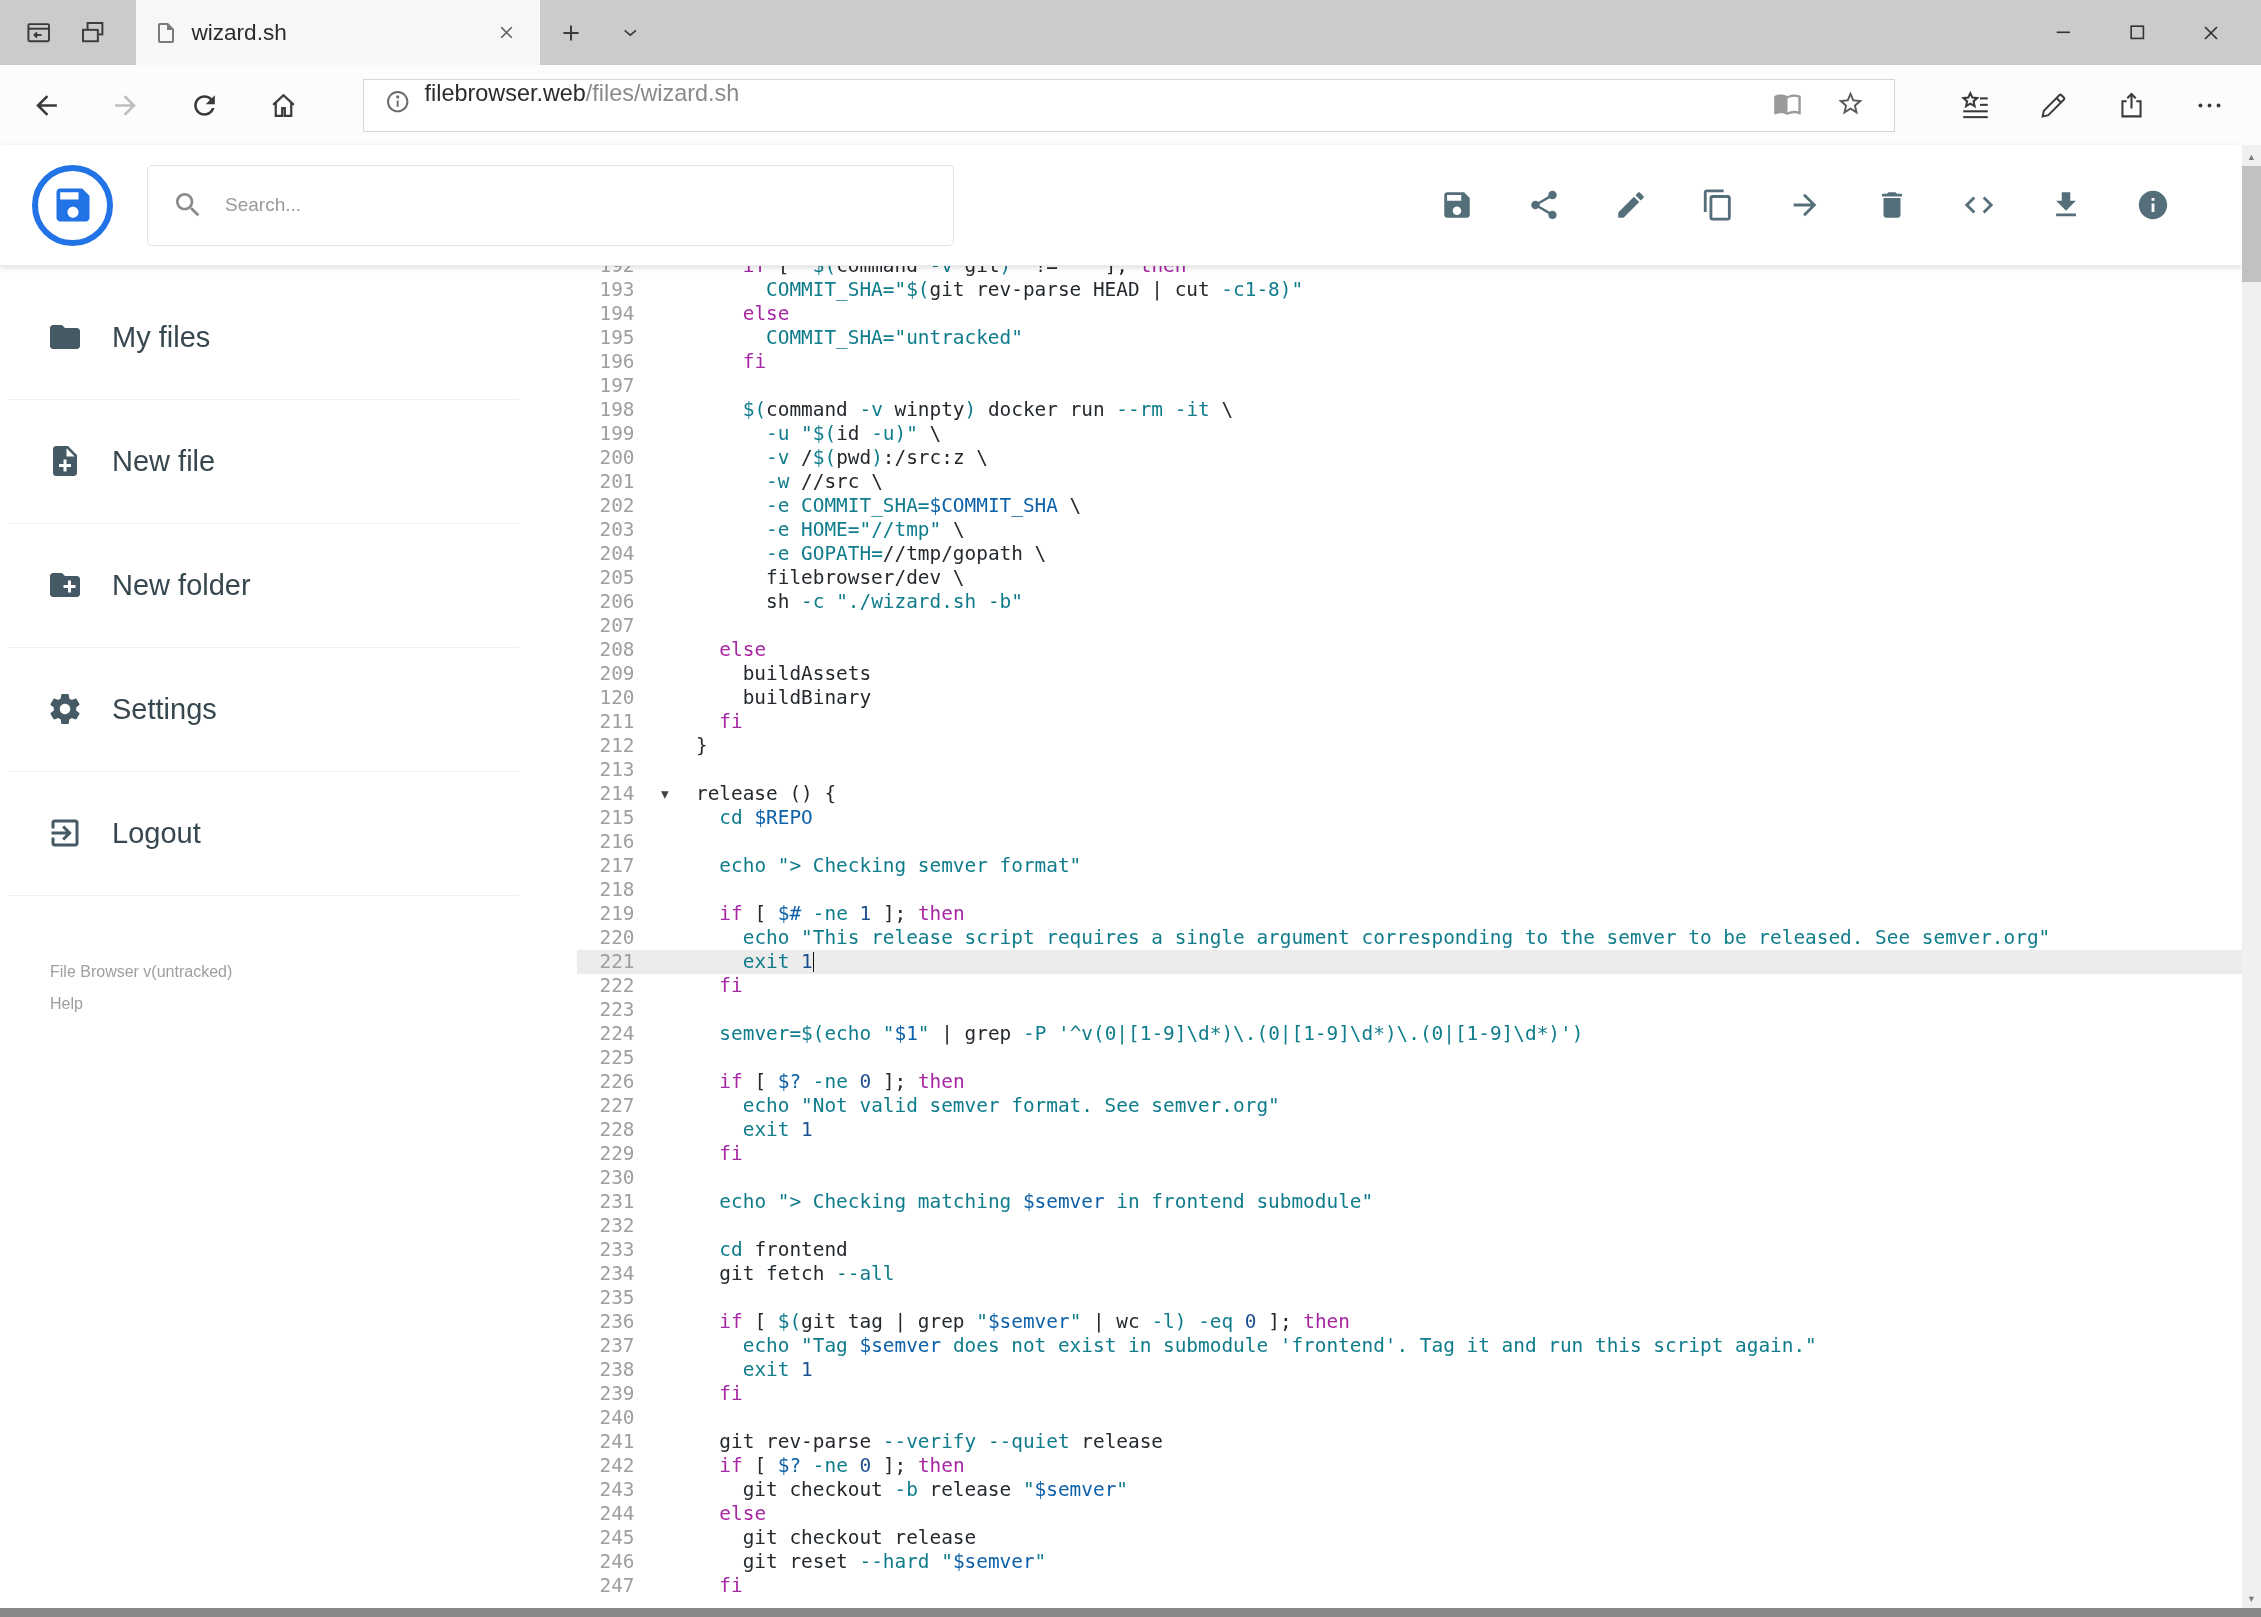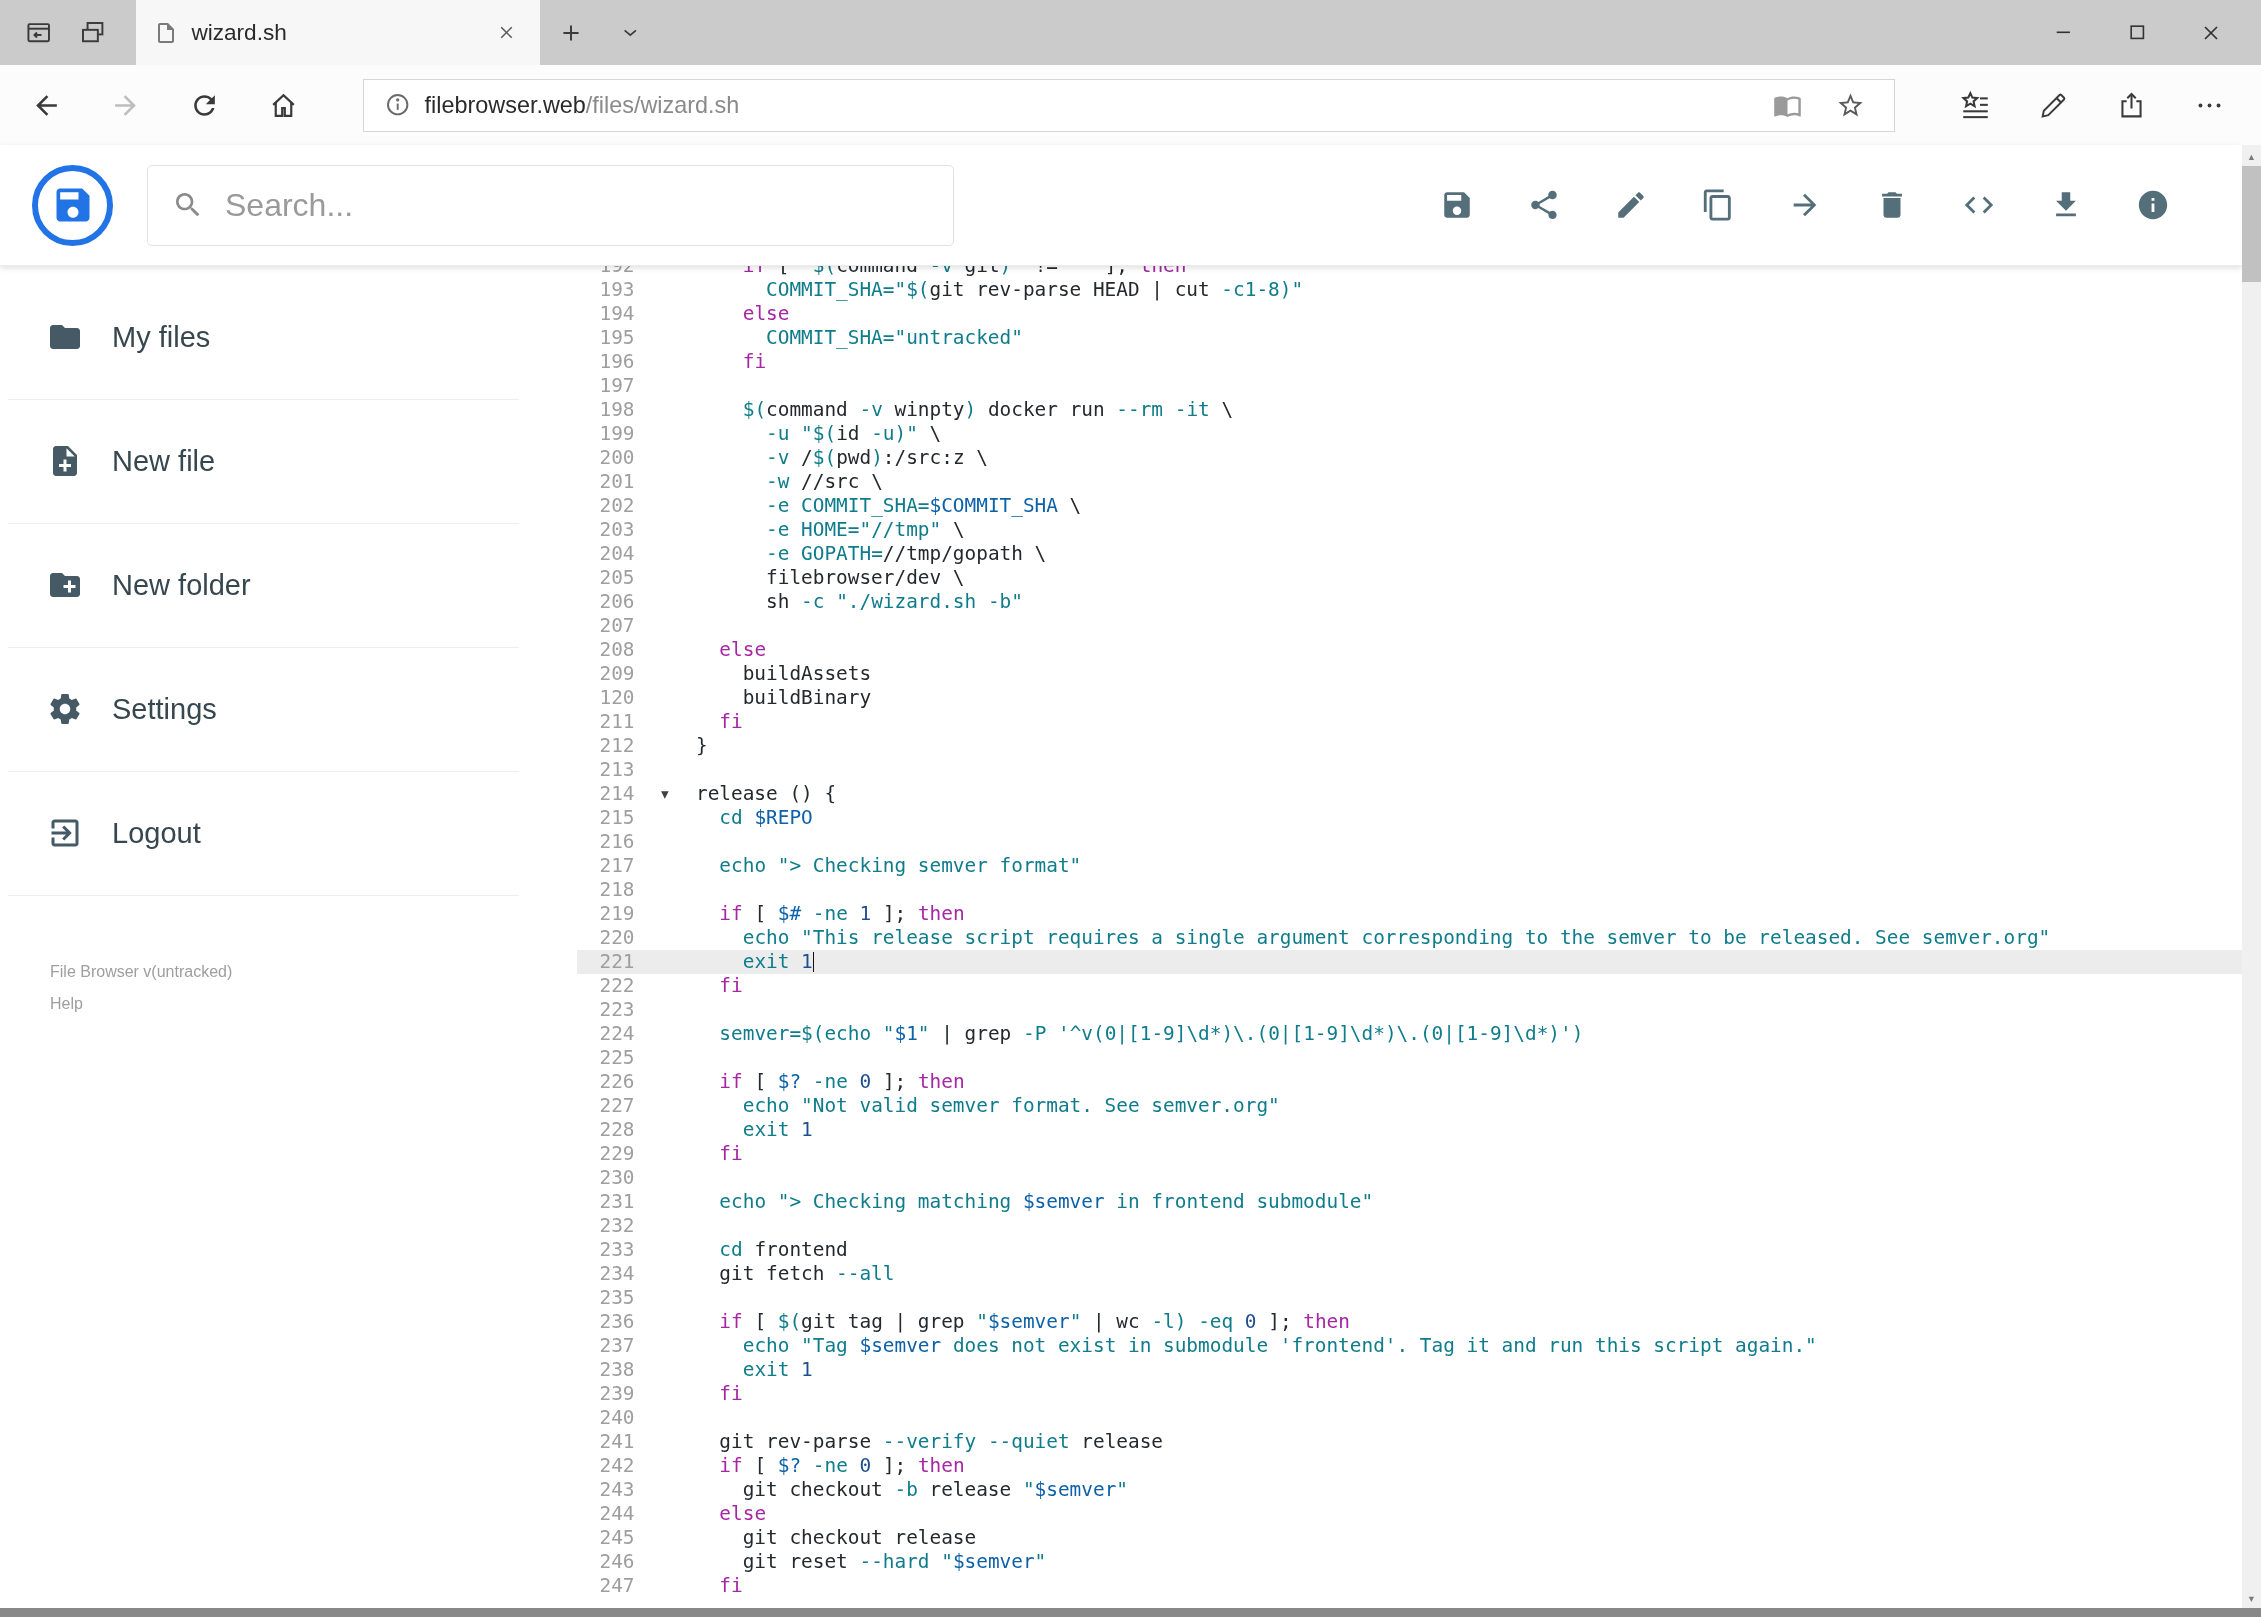--- a/index.html
+++ b/index.html
@@ -15,35 +15,35 @@
   .tab-title{flex:1;font-size:22.6px;color:#2b2b2b;white-space:nowrap;overflow:hidden}
   .tab-close{width:32px;height:32px;display:grid;place-items:center}
   .newtab-btn{width:61px;display:grid;place-items:center;color:#3a3a3a}
   .chev-btn{width:57px;display:grid;place-items:center;color:#3a3a3a}
   .win-controls{margin-left:auto;display:flex;padding-right:13px}
   .win-controls button{width:74px;height:65px;display:grid;place-items:center;color:#333}
 
   
   .navbar{height:81px;background:#fcfcfc;border-bottom:0.8px solid #e3e3e3;display:flex;align-items:center;padding:0 6.5px}
   .nav-btn{width:79px;height:100%;display:grid;place-items:center}
-  .addressbar{margin-left:40px;width:1532px;height:53px;background:#ffffff;border:1.6px solid #d6d6d6;display:flex;align-items:center;padding:0 11.3px}
+  .addressbar{margin-left:40px;width:1532px;height:53px;background:#ffffff;border:1.6px solid #d6d6d6;display:flex;padding:0 11.3px}
   .ab-info{width:45px;height:45px;display:grid;place-items:center}
   .url{font-size:23.4px;margin-left:4.8px;white-space:nowrap}
   .url-domain{color:#2b2b2b}
   .url-path{color:#8a8a8a}
   .ab-right{margin-left:auto;display:flex}
   .ab-right button{width:63px;height:48px;display:grid;place-items:center}
   .nav-right{margin-left:auto;display:flex;padding-right:6.5px}
   .nav-right button{width:78px;height:78px;display:grid;place-items:center;color:#3a3a3a}
 
   
   .appheader{position:absolute;top:145px;left:0;right:19.4px;height:121px;background:#fff;display:flex;align-items:center;border-bottom:0.8px solid #ececec;box-shadow:0 2.4px 5.7px rgba(0,0,0,.13);z-index:5}
   .logo{margin-left:32px;width:81px;height:81px;border-radius:50%;border:6.5px solid var(--accent,#2273e5);display:grid;place-items:center;color:var(--accent,#2273e5);background:#fff}
   .searchbox{margin-left:34px;width:807px;height:81px;border:1.6px solid #e2e2e2;border-radius:4.8px;background:#fff;display:flex;align-items:center;padding:0 24px;gap:21px;color:#8a8a8a}
-  .searchbox input{flex:1;border:none;outline:none;font-size:32px;color:#737373;font-family:"Liberation Sans",sans-serif;background:transparent}
+  .searchbox input{flex:1;border:none;outline:none;font-size:19px;color:#737373;font-family:"Liberation Sans",sans-serif;background:transparent}
   .searchbox input::placeholder{color:#9a9a9a}
   .toolbar{margin-left:auto;margin-right:45px;display:flex}
   .tool-btn{width:87px;height:89px;display:grid;place-items:center;color:#546e7a}
   .tool-ic{display:grid;place-items:center}
 
   
   .content{position:absolute;top:266px;left:0;right:19.4px;bottom:0;display:flex;background:#fff}
   .sidebar{width:577px;flex:none;position:relative;padding-top:9.7px}
   .side-item{height:124px;display:flex;align-items:center;gap:29px;padding-left:39px;margin:0 58px 0 8px;border-bottom:0.8px solid #efefef;color:#455a64}
   .side-label{font-size:29px;color:#37474f}

